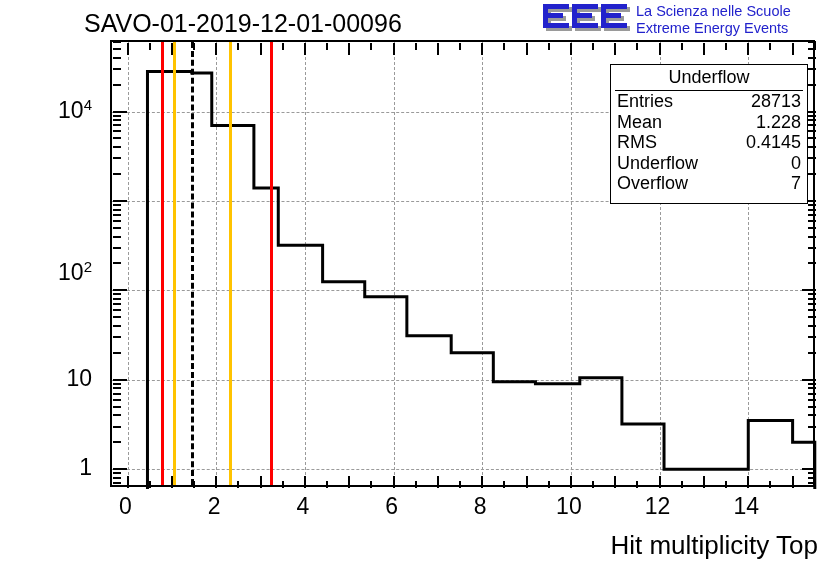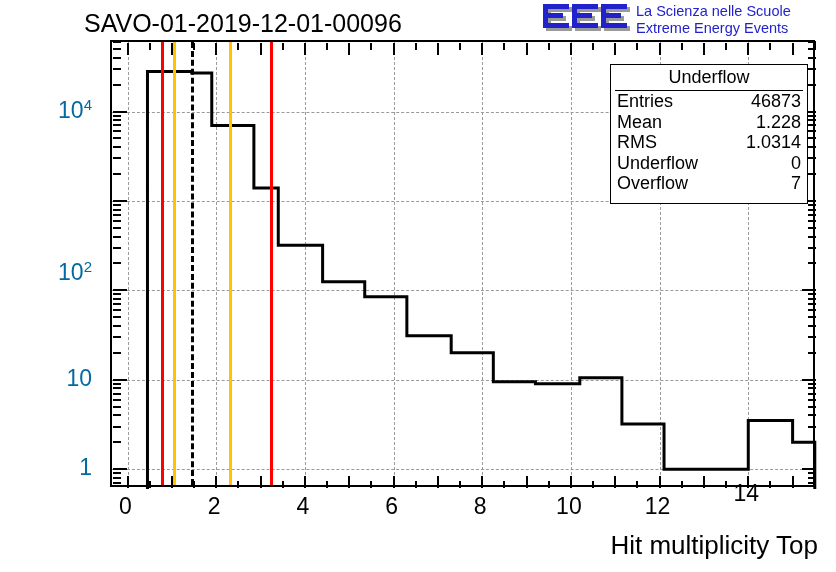--- a/index.html
+++ b/index.html
@@ -24,21 +24,21 @@
   .grid-v{width:0;border-left:1px dashed #9a9a9a;top:0;bottom:0;}
   .grid-h{height:0;border-top:1px dashed #9a9a9a;left:0;right:0;}
 
   
   .tk{position:absolute;background:#000;}
   .tkx{width:2px;}
   .tky{height:2px;}
 
   
   .xlab{position:absolute;font-size:23px;color:#000;text-align:center;transform:translateX(-50%);}
-  .ylab{position:absolute;font-size:23px;color:#0369a1;text-align:right;transform:translateY(-50%);white-space:nowrap;}
+  .ylab{position:absolute;font-size:23px;color:#000000;text-align:right;transform:translateY(-50%);white-space:nowrap;}
   .ylab sup{font-size:15px;vertical-align:super;}
 
   .axtitle{position:absolute;right:18px;top:530px;font-size:26px;color:#000;white-space:nowrap;}
 
   
   .mline{position:absolute;top:0;bottom:0;width:3px;}
 
   
   .stats{position:absolute;left:610px;top:64px;width:198px;height:140px;background:#fff;border:1px solid #000;box-sizing:border-box;}
   .stats-title{text-align:center;font-size:18px;color:#000;padding-top:2px;border-bottom:1px solid #000;padding-bottom:2px;margin:0 4px;}
@@ -268,29 +268,29 @@
       <div class="mline" style="left: 79.1981px; width: 0px; border-left: 3px dashed rgb(0, 0, 0);"></div>
       <div class="mline" style="left: 117.33px; background: rgb(255, 195, 0);"></div>
       <div class="mline" style="left: 158.123px; background: rgb(255, 0, 0);"></div>
     </div>
 
   <div class="stats">
     <div class="stats-title">Underflow</div>
     <div id="stats-rows">
         <div class="strow">
           <span>Entries</span>
-          <span>46873</span>
+          <span>28713</span>
         </div>
         <div class="strow">
           <span>Mean</span>
           <span>1.228</span>
         </div>
         <div class="strow">
           <span>RMS</span>
-          <span>1.0314</span>
+          <span>0.4145</span>
         </div>
         <div class="strow">
           <span>Underflow</span>
           <span>0</span>
         </div>
         <div class="strow">
           <span>Overflow</span>
           <span>7</span>
         </div>
       </div>
@@ -298,18 +298,18 @@
 
   <div class="axtitle">Hit multiplicity Top</div>
 
 <div class="xlab" style="left: 125.519px; top: 493px;">0</div>
     <div class="xlab" style="left: 214.198px; top: 493px;">2</div>
     <div class="xlab" style="left: 302.877px; top: 493px;">4</div>
     <div class="xlab" style="left: 391.557px; top: 493px;">6</div>
     <div class="xlab" style="left: 480.236px; top: 493px;">8</div>
     <div class="xlab" style="left: 568.915px; top: 493px;">10</div>
     <div class="xlab" style="left: 657.594px; top: 493px;">12</div>
-    <div class="xlab" style="left: 746.274px; top: 480px;">14</div>
+    <div class="xlab" style="left: 746.274px; top: 493px;">14</div>
     <div class="ylab" style="left: 0px; width: 92px; top: 467.167px;">1</div>
     <div class="ylab" style="left: 0px; width: 92px; top: 377.767px;">10</div>
     <div class="ylab" style="left: 0px; width: 92px; top: 272px;"><span>10</span><sup>2</sup></div>
     <div class="ylab" style="left: 0px; width: 92px; top: 109.567px;"><span>10</span><sup>4</sup></div>
   </div>
 
 </body></html>

